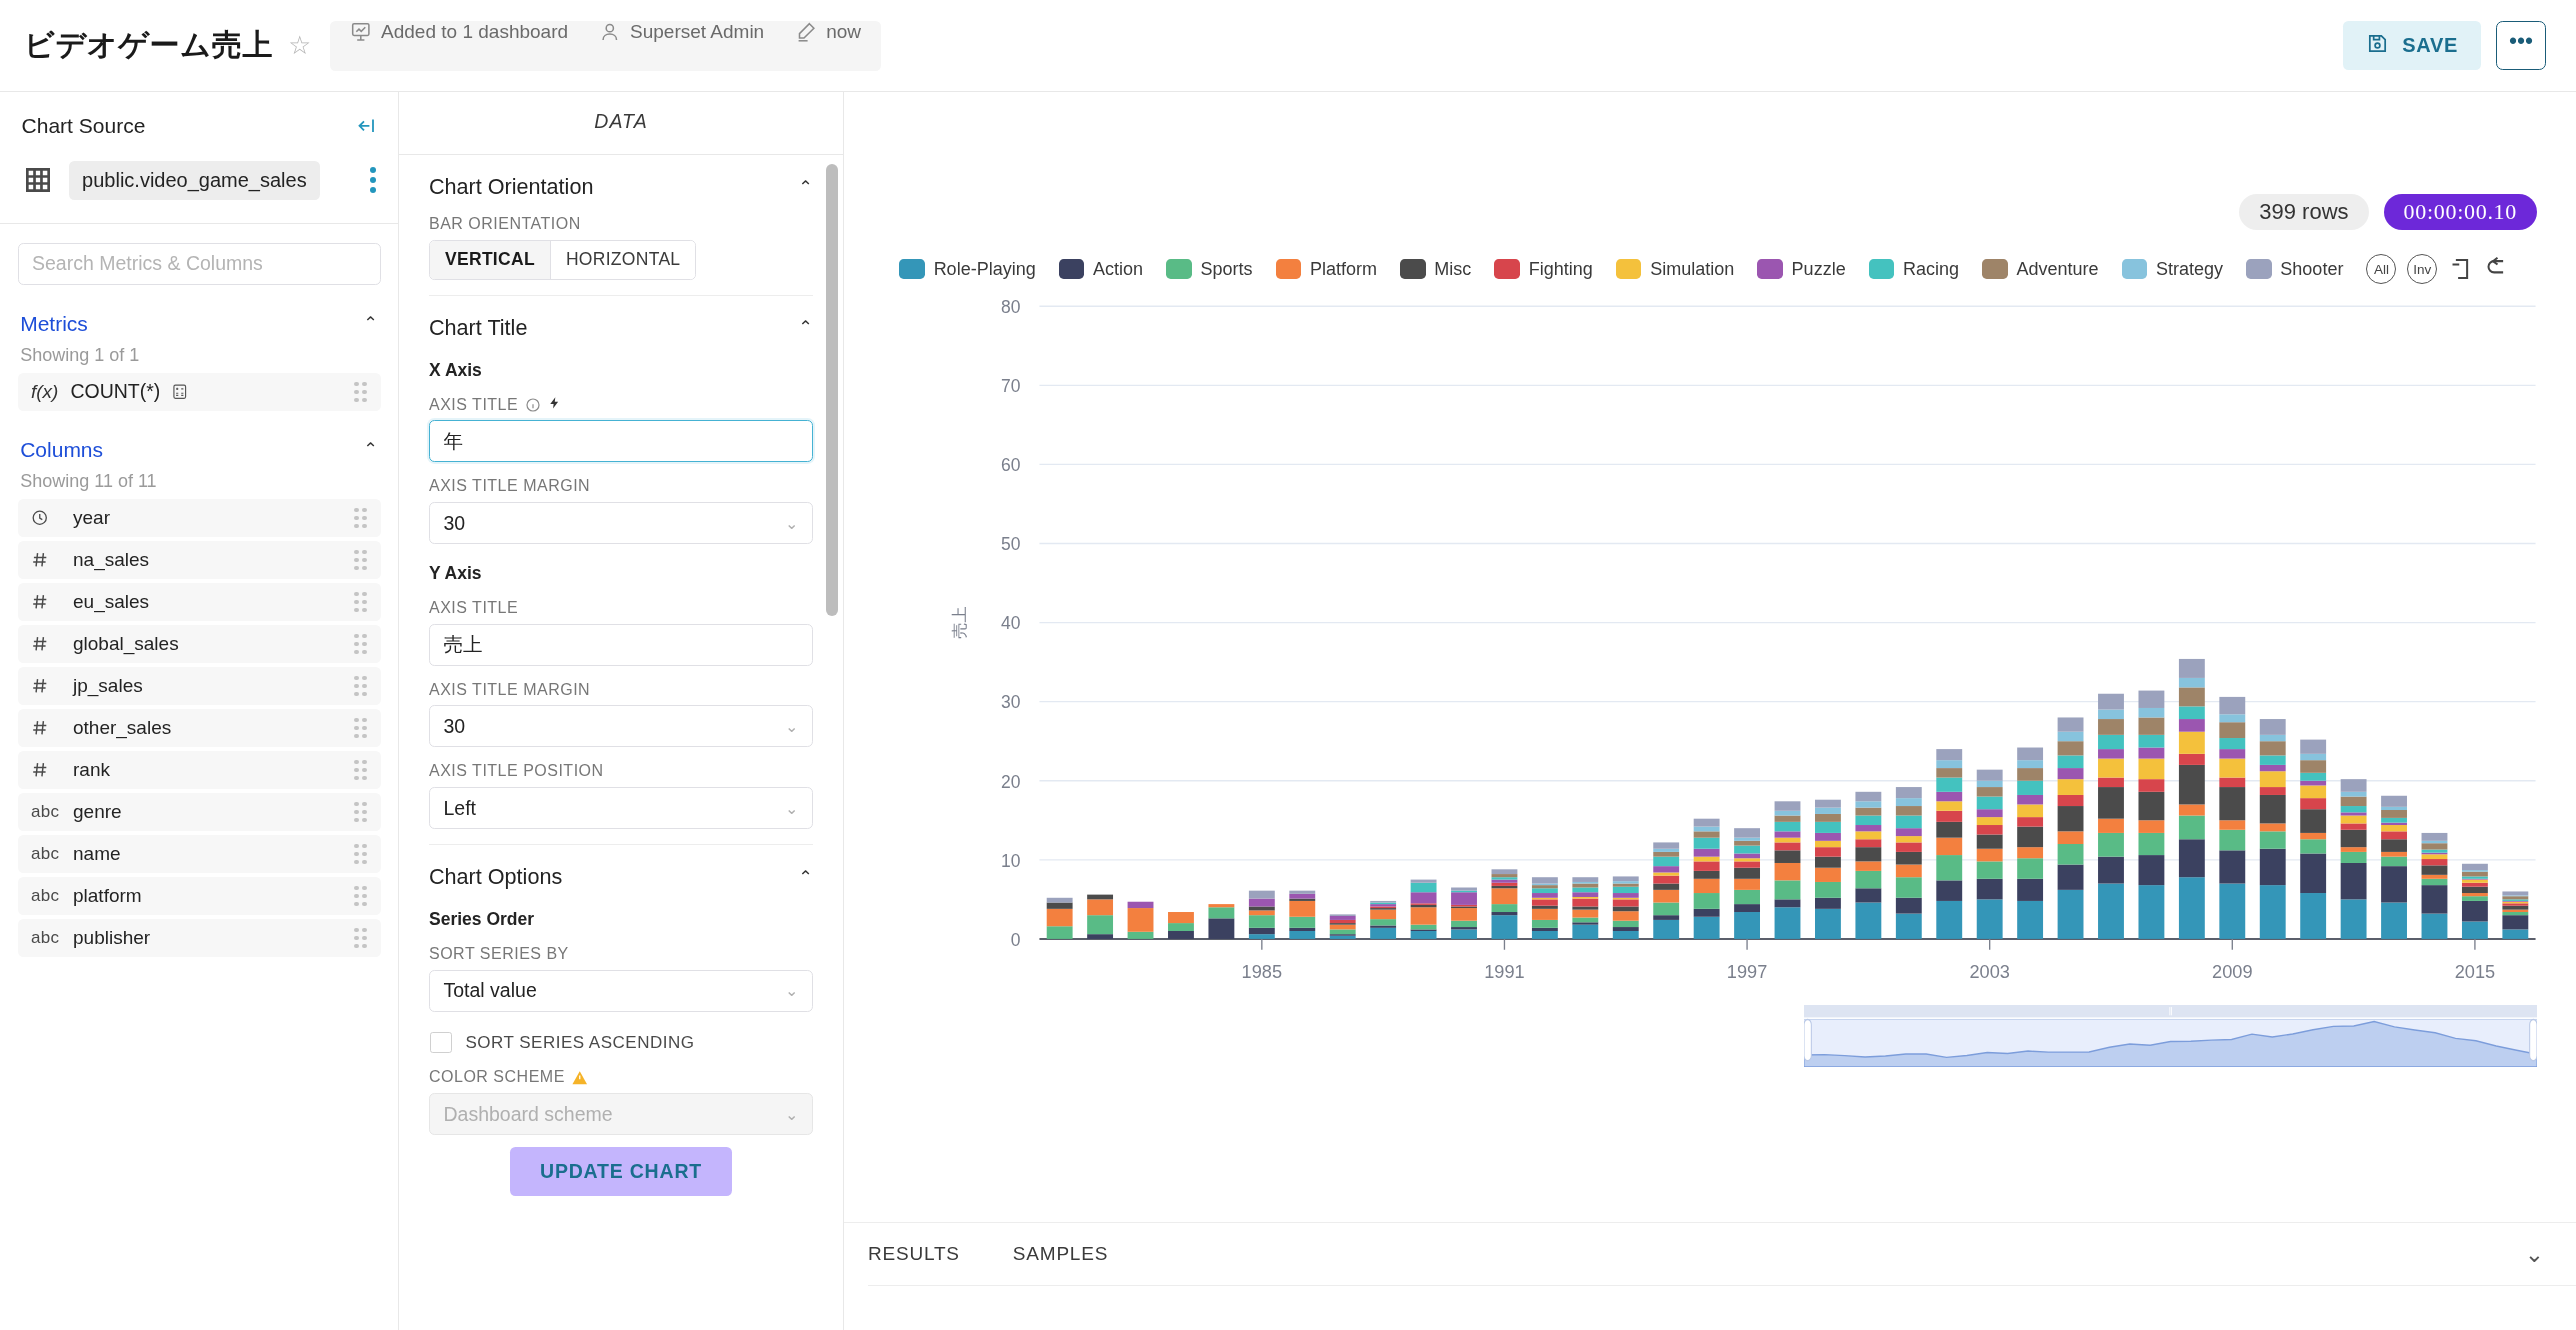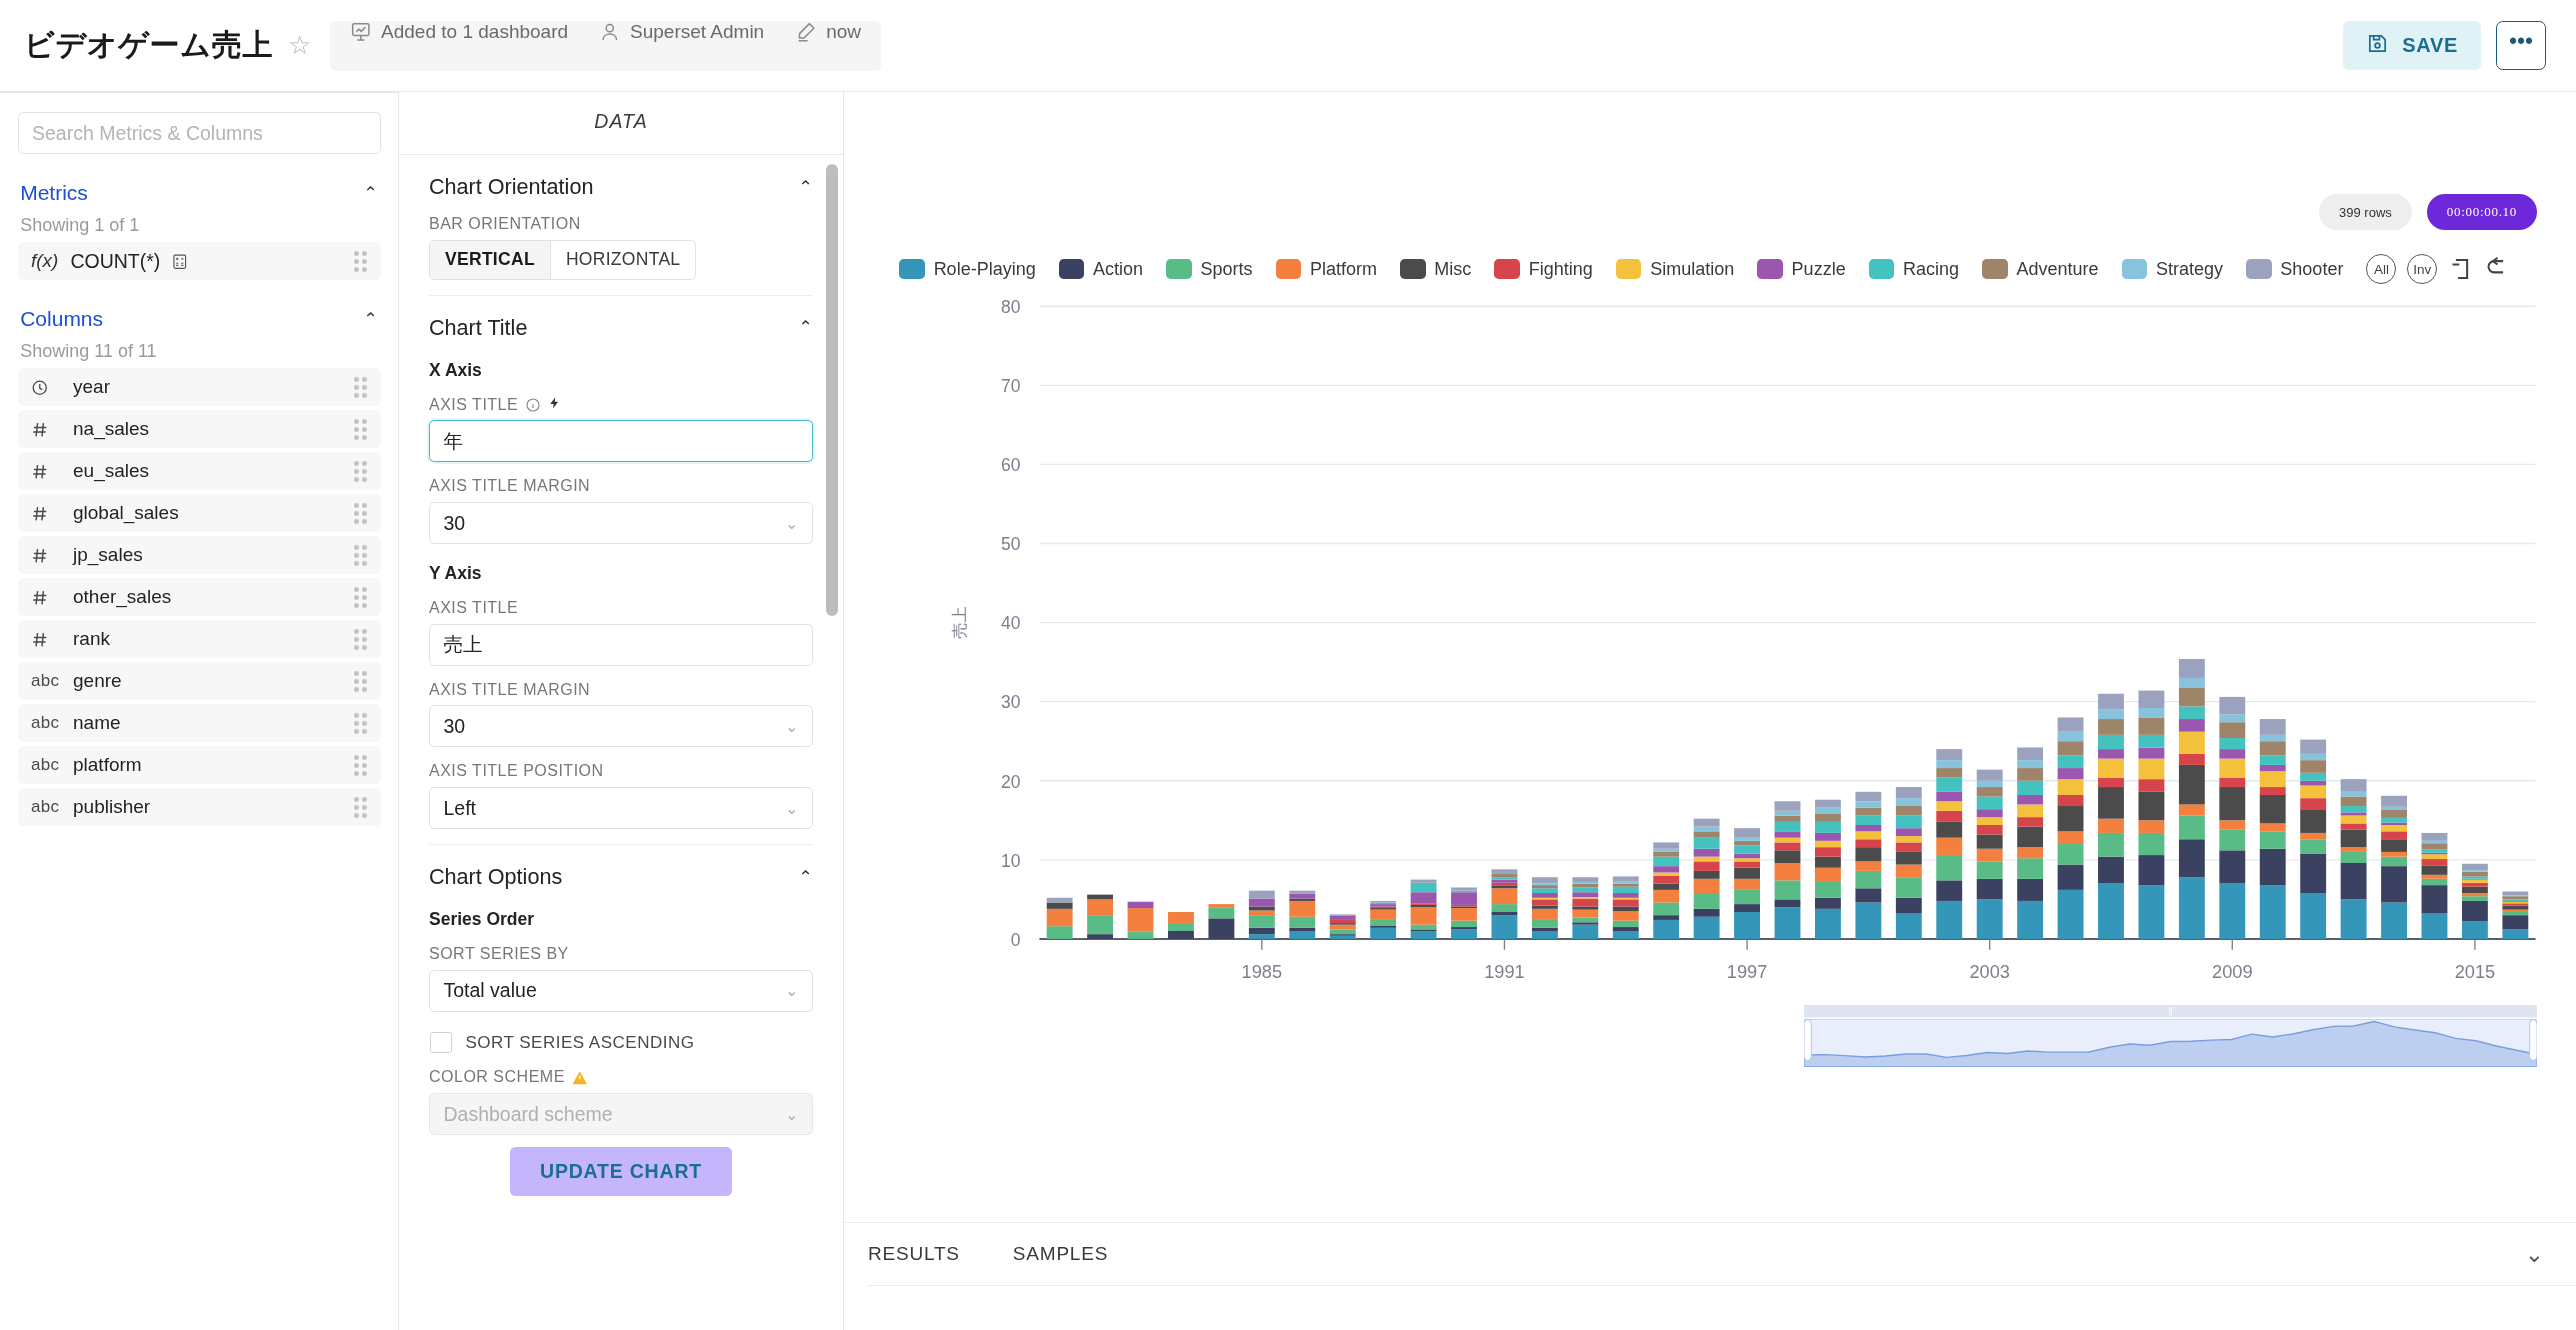--- a/index.html
+++ b/index.html
@@ -146,21 +146,21 @@
   #update-chart-button {
     background: #c4b5fd; color: #1a6e8e; border: none; border-radius: 5.4px;
     height: 49px; padding: 0 30px; font-size: 19.5px; font-weight: 700; letter-spacing: 0.8px;
     cursor: pointer; font-family: "Liberation Sans", sans-serif;
   }
 
   
   #chart-area { flex: 1; display: flex; flex-direction: column; background: #fff; min-width: 0; }
   #chart-pane { flex: 1; position: relative; min-height: 0; padding: 15px 0 0 0; }
   #badges { position: absolute; right: 39px; top: 102px; display: flex; align-items: center; gap: 15px; z-index: 5; }
-  .badge { height: 36px; border-radius: 18px; display: flex; align-items: center; padding: 4px 20px; font-size: 13px; }
+  .badge { height: 36px; border-radius: 18px; display: flex; align-items: center; padding: 4px 20px; font-size: 22px; }
   #rows-badge { background: #eeeeee; color: #333; }
   #timer-badge { background: #6d28d9; color: #fff; font-family: Liberation Serif, serif; letter-spacing: 0.7px; }
 
   #legend { position: absolute; left: 0; right: 0; top: 162px; display: flex; justify-content: center;
             align-items: center; gap: 0; z-index: 4; flex-wrap: nowrap; }
   .legend-item { display: flex; align-items: center; gap: 8.8px; margin-right: 23px; }
   .legend-swatch { width: 25.6px; height: 20px; border-radius: 4.7px; display: block; }
   .legend-label { font-size: 18px; color: #3a3a3a; white-space: nowrap; }
   .legend-ctl { width: 30px; height: 30px; border: 1.3px solid #555; border-radius: 50%;
                 display: flex; align-items: center; justify-content: center;
@@ -230,20 +230,43 @@
     </button>
     <div id="more-button">
       <span>•••</span>
     </div>
   </div>
 </div>
 
 <div id="body-row">
 
   <div id="dataset-panel">
+    <div id="dataset-head">
+      <div id="dataset-head-top">
+        <div id="chart-source-label">Chart Source</div>
+        <div id="collapse-icon">
+          <svg width="21.6" height="21.6" viewBox="0 0 24 24" fill="none" stroke="currentColor" stroke-width="2">
+            <path d="M20 5v14M16 12H5M10 7l-5 5 5 5"></path>
+          </svg>
+        </div>
+      </div>
+      <div id="dataset-row">
+        <span id="table-icon">
+          <svg viewBox="0 0 24 24" fill="currentColor">
+            <path d="M3 3h18v18H3V3zm2 2v3.4h3.4V5H5zm5.4 0v3.4h3.2V5h-3.2zm5.2 0v3.4H19V5h-3.4zM5 10.4v3.2h3.4v-3.2H5zm5.4 0v3.2h3.2v-3.2h-3.2zm5.2 0v3.2H19v-3.2h-3.4zM5 15.6V19h3.4v-3.4H5zm5.4 0V19h3.2v-3.4h-3.2zm5.2 0V19H19v-3.4h-3.4z"></path>
+          </svg>
+        </span>
+        <div id="dataset-chip">public.video_game_sales</div>
+        <div id="dataset-kebab">
+            <i></i>
+            <i></i>
+            <i></i>
+          </div>
+      </div>
+    </div>
     <div id="dataset-sep"></div>
 
     <div id="dataset-scroll">
       <input id="search-input" placeholder="Search Metrics &amp; Columns" style="">
 
       <div class="panel-section-head">
         <div class="panel-section-title">Metrics</div>
         <div class="panel-chevron">⌃</div>
       </div>
       <div class="panel-showing">Showing 1 of 1</div>

